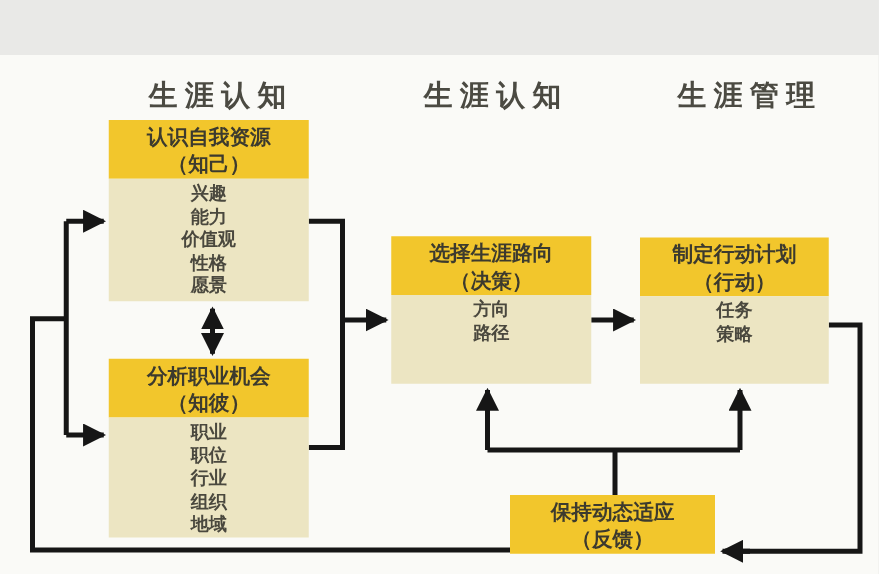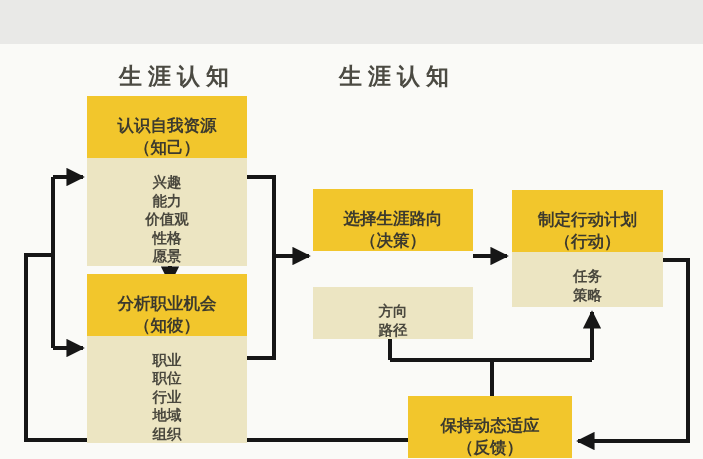--- a/index.html
+++ b/index.html
@@ -29,41 +29,42 @@
     z-index:2;
     display:flex;
     flex-direction:column;
   }
   .dbox .hd{
     background:#f2c62c;
     text-align:center;
     font-weight:700;
     font-size:16.5px;
     line-height:22px;
-    padding-top:18px;
+    padding-top:3px;
     color:#3c3a2e;
   }
   .dbox .bd{
     background:#ece5c2;
     flex:1;
     text-align:center;
     font-weight:700;
     font-size:14.5px;
     line-height:18.5px;
-    padding-top:15px;
+    padding-top:3px;
     color:#4a483e;
   }
 </style>
 </head>
 <body>
 
 <div id="stage">
 
   <div class="col-title" style="left:92px;top:17px;">生涯认知</div>
   <div class="col-title" style="left:312px;top:17px;">生涯认知</div>
+  <div class="col-title" style="left:515px;top:17px;">生涯管理</div>
 
   <svg id="arrows" width="703" height="459" viewBox="0 0 703 459">
     <defs>
       <marker id="ah" viewBox="0 0 10 10" refX="9" refY="5" markerWidth="4.6" markerHeight="4.6" orient="auto-start-reverse">
         <path d="M0,0 L10,5 L0,10 Z" fill="#161616"></path>
       </marker>
     </defs>
     <g stroke="#161616" stroke-width="4" fill="none">
 
       <polyline points="408,396 26,396 26,211 53,211"></polyline>
@@ -104,26 +105,26 @@
 
   <div class="dbox" style="left:87px;top:243px;width:160px;height:143px;justify-content:center;">
     <div class="hd">
       <div>分析职业机会</div>
       <div>（知彼）</div>
     </div>
     <div class="bd">
       <div>职业</div>
       <div>职位</div>
       <div>行业</div>
+      <div>组织</div>
       <div>地域</div>
-      <div>组织</div>
     </div>
   </div>
 
-  <div class="dbox" style="left:313px;top:145px;width:160px;height:118px;gap:36px;">
+  <div class="dbox" style="left:313px;top:145px;width:160px;height:118px;">
     <div class="hd">
       <div>选择生涯路向</div>
       <div>（决策）</div>
     </div>
     <div class="bd">
       <div>方向</div>
       <div>路径</div>
     </div>
   </div>
 

